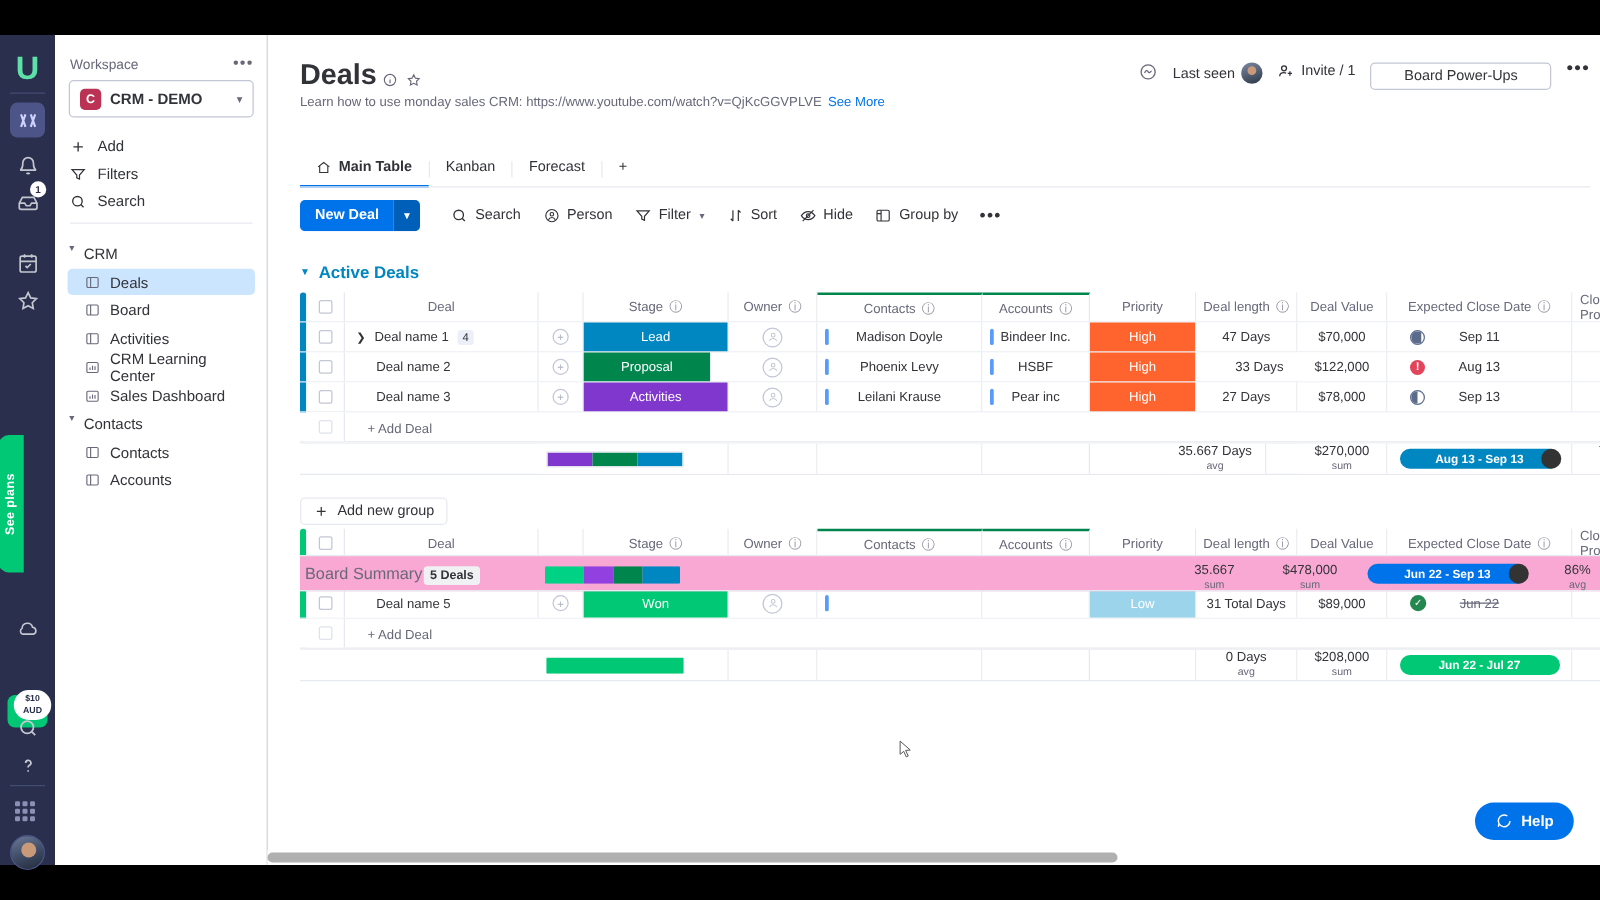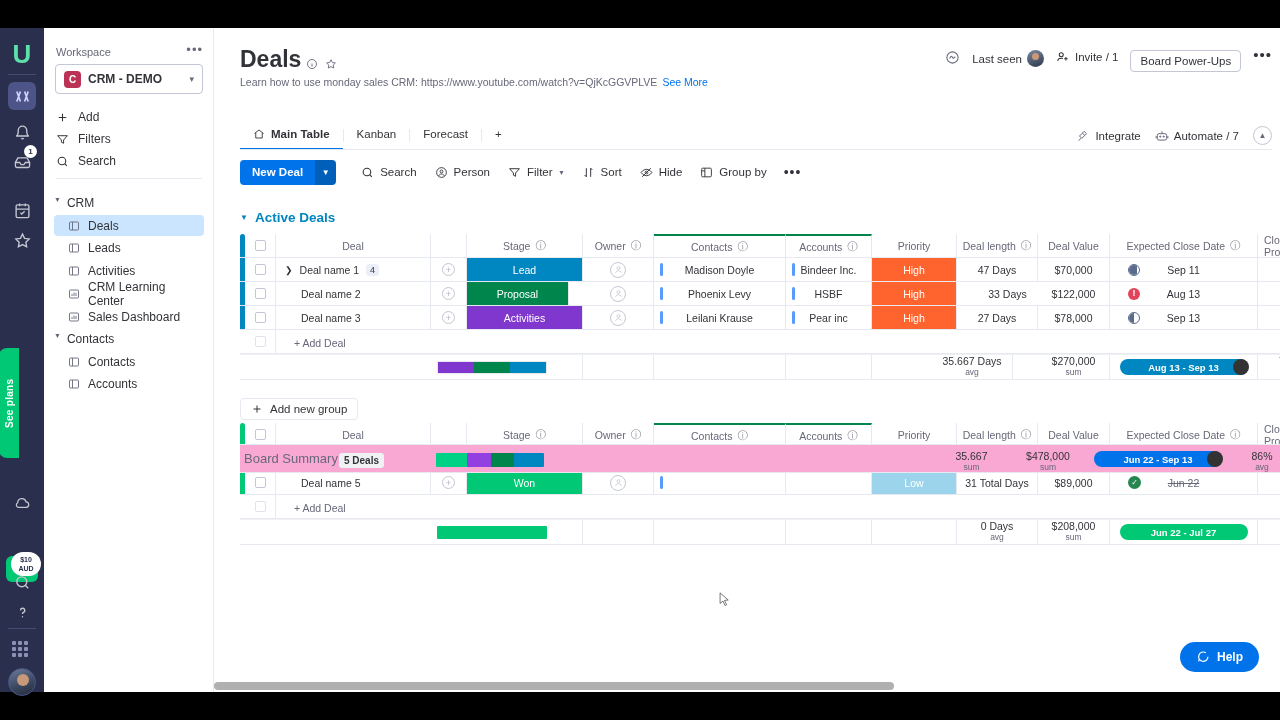--- a/index.html
+++ b/index.html
@@ -72,21 +72,21 @@
   .blurb { position:absolute; left:26px; top:48px; font-size:10.5px; color:#676879; }
   .blurb a { color:#0073ea; text-decoration:none; margin-left:5px; }
 
   .hdr-right { position:absolute; right:8px; top:22px; display:flex; align-items:flex-start; gap:12px; }
   .hdr-item { display:flex; align-items:center; gap:5px; font-size:11.5px; color:#323338; }
   .hdr-item svg { width:14px; height:14px; color:#323338; }
   .hdr-avatar { width:17px; height:17px; border-radius:50%; background:linear-gradient(160deg,#7d8aa3,#2b3647);
                 position:relative; overflow:hidden; }
   .hdr-avatar::after { content:""; position:absolute; left:5px; top:3px; width:7px; height:7px;
                        border-radius:50%; background:#c99a7a; }
-  .pill-btn { border:1px solid #c3c6d4; border-radius:4px; padding:4px 9px; font-size:11.5px; color:#323338; }
+  .pill-btn { border:1px solid #c3c6d4; border-radius:4px; padding:4px 26px; font-size:11.5px; color:#323338; }
   .hdr-dots { color:#323338; font-size:15px; letter-spacing:1px; line-height:10px; }
 
   .tabs { position:absolute; left:26px; top:92px; height:30px; display:flex; align-items:center; }
   .tab { height:30px; padding:0 13px; display:flex; align-items:center; gap:6px; font-size:11.5px;
          color:#323338; border-bottom:2px solid transparent; }
   .tab.active { border-bottom-color:#0073ea; font-weight:bold; }
   .tab svg { width:12px; height:12px; }
   .tab-div { width:1px; height:13px; background:#e6e9ef; }
   .tabs-line { position:absolute; left:26px; right:8px; top:121px; height:1px; background:#e6e9ef; }
 
@@ -286,21 +286,21 @@
           <rect x="3" y="4" width="18" height="16" rx="2"></rect>
           <path d="M9 4v16"></path>
         </svg>
       <span>Deals</span>
     </div>
     <div class="nav-item" style="top:209px">
       <svg viewBox="0 0 24 24" fill="none" stroke="currentColor" stroke-width="1.8">
           <rect x="3" y="4" width="18" height="16" rx="2"></rect>
           <path d="M9 4v16"></path>
         </svg>
-      <span>Leads</span>
+      <span>Board</span>
     </div>
     <div class="nav-item" style="top:232px">
       <svg viewBox="0 0 24 24" fill="none" stroke="currentColor" stroke-width="1.8">
           <rect x="3" y="4" width="18" height="16" rx="2"></rect>
           <path d="M9 4v16"></path>
         </svg>
       <span>Activities</span>
     </div>
     <div class="nav-item" style="top:255px">
       <svg viewBox="0 0 24 24" fill="none" stroke="currentColor" stroke-width="1.8">
@@ -396,40 +396,20 @@
       <div class="tab">
         <span>Forecast</span>
       </div>
       <div class="tab-div"></div>
       <div class="tab">
         <span>+</span>
       </div>
     </div>
     <div class="tabs-line"></div>
 
-    <div class="tabs-right">
-      <span class="hdr-item">
-        <svg viewBox="0 0 24 24" fill="none" stroke="#676879" stroke-width="1.7">
-            <path d="M14 4l-3 3 4 4 3-3z"></path>
-            <path d="M11 7L6 12l4 4 5-5"></path>
-            <path d="M8 16l-3 4"></path>
-          </svg>
-        <span>Integrate</span>
-      </span>
-      <span class="hdr-item">
-        <svg viewBox="0 0 24 24" fill="none" stroke="#676879" stroke-width="1.7">
-            <rect x="4" y="8" width="16" height="11" rx="3"></rect>
-            <path d="M12 4v4M2 12v4M22 12v4"></path>
-            <circle cx="9" cy="13" r="1" fill="#676879"></circle>
-            <circle cx="15" cy="13" r="1" fill="#676879"></circle>
-          </svg>
-        <span>Automate / 7</span>
-      </span>
-      <span class="round-btn">▲</span>
-    </div>
 
     <div class="toolbar">
       <div class="newdeal">
         <span class="lbl">New Deal</span>
         <span class="arr">▼</span>
       </div>
       <div class="tb">
         <svg viewBox="0 0 24 24" fill="none" stroke="currentColor" stroke-width="2">
             <circle cx="11" cy="11" r="7"></circle>
             <path d="M20 20l-4-4"></path>

